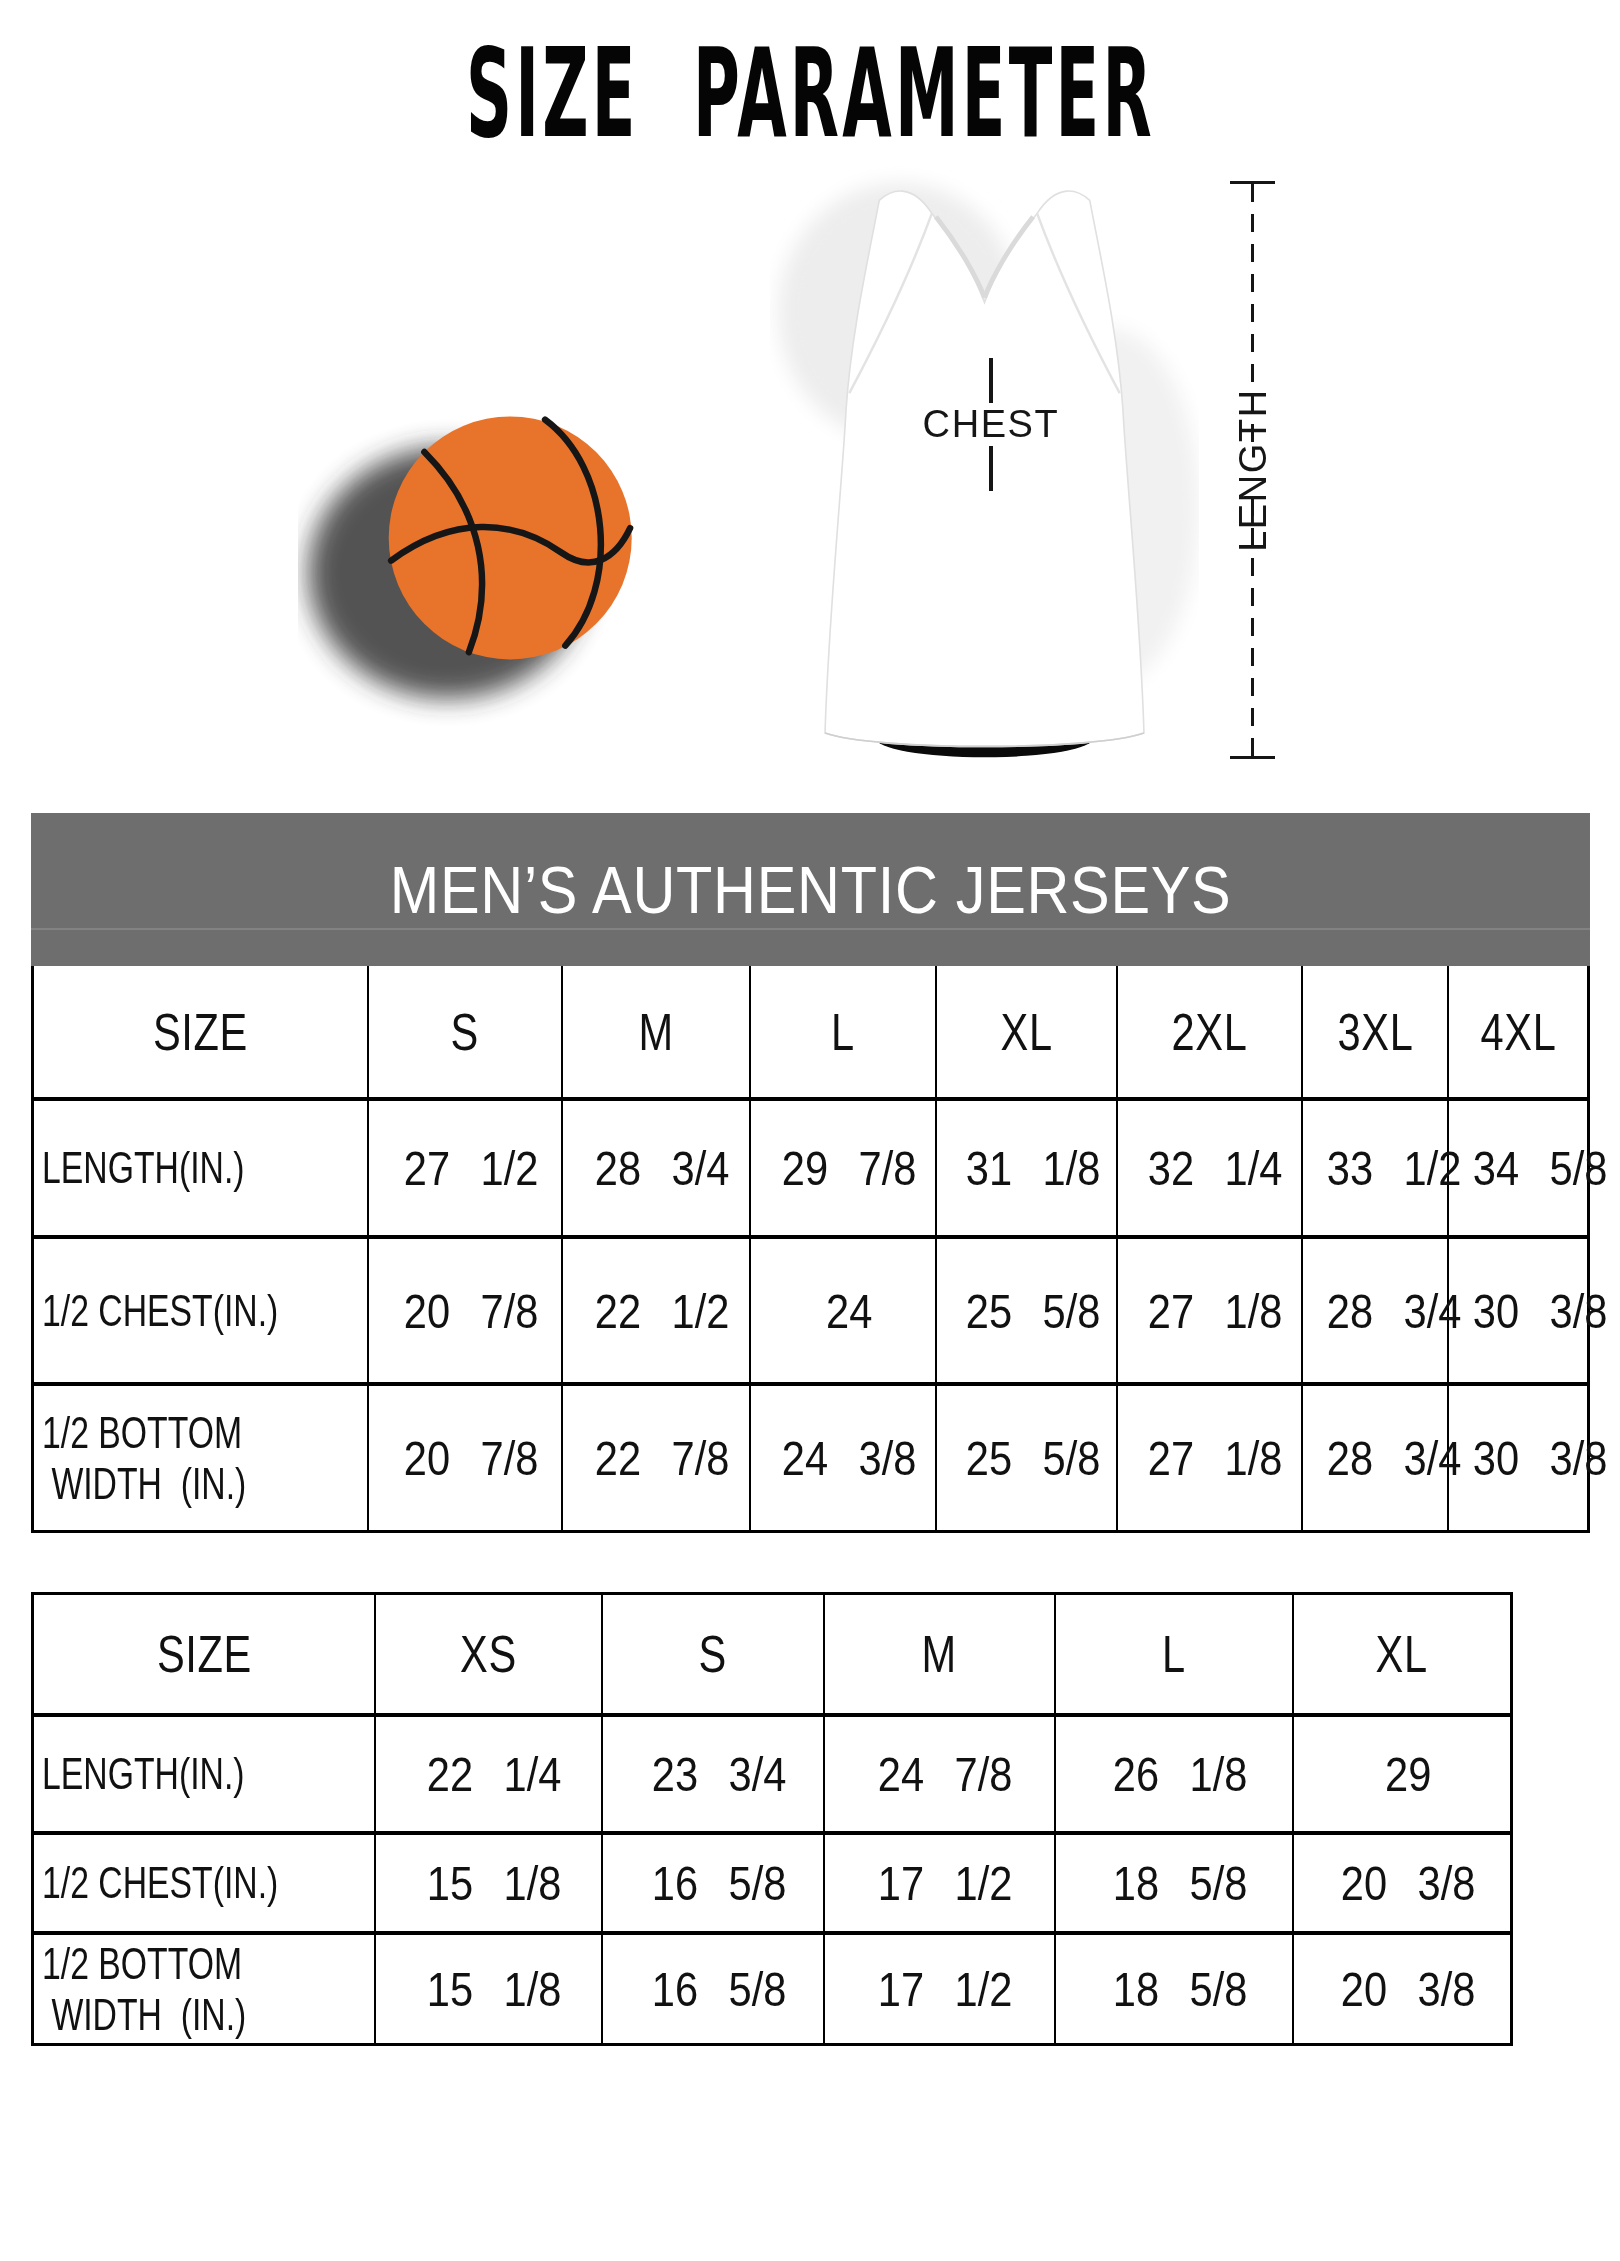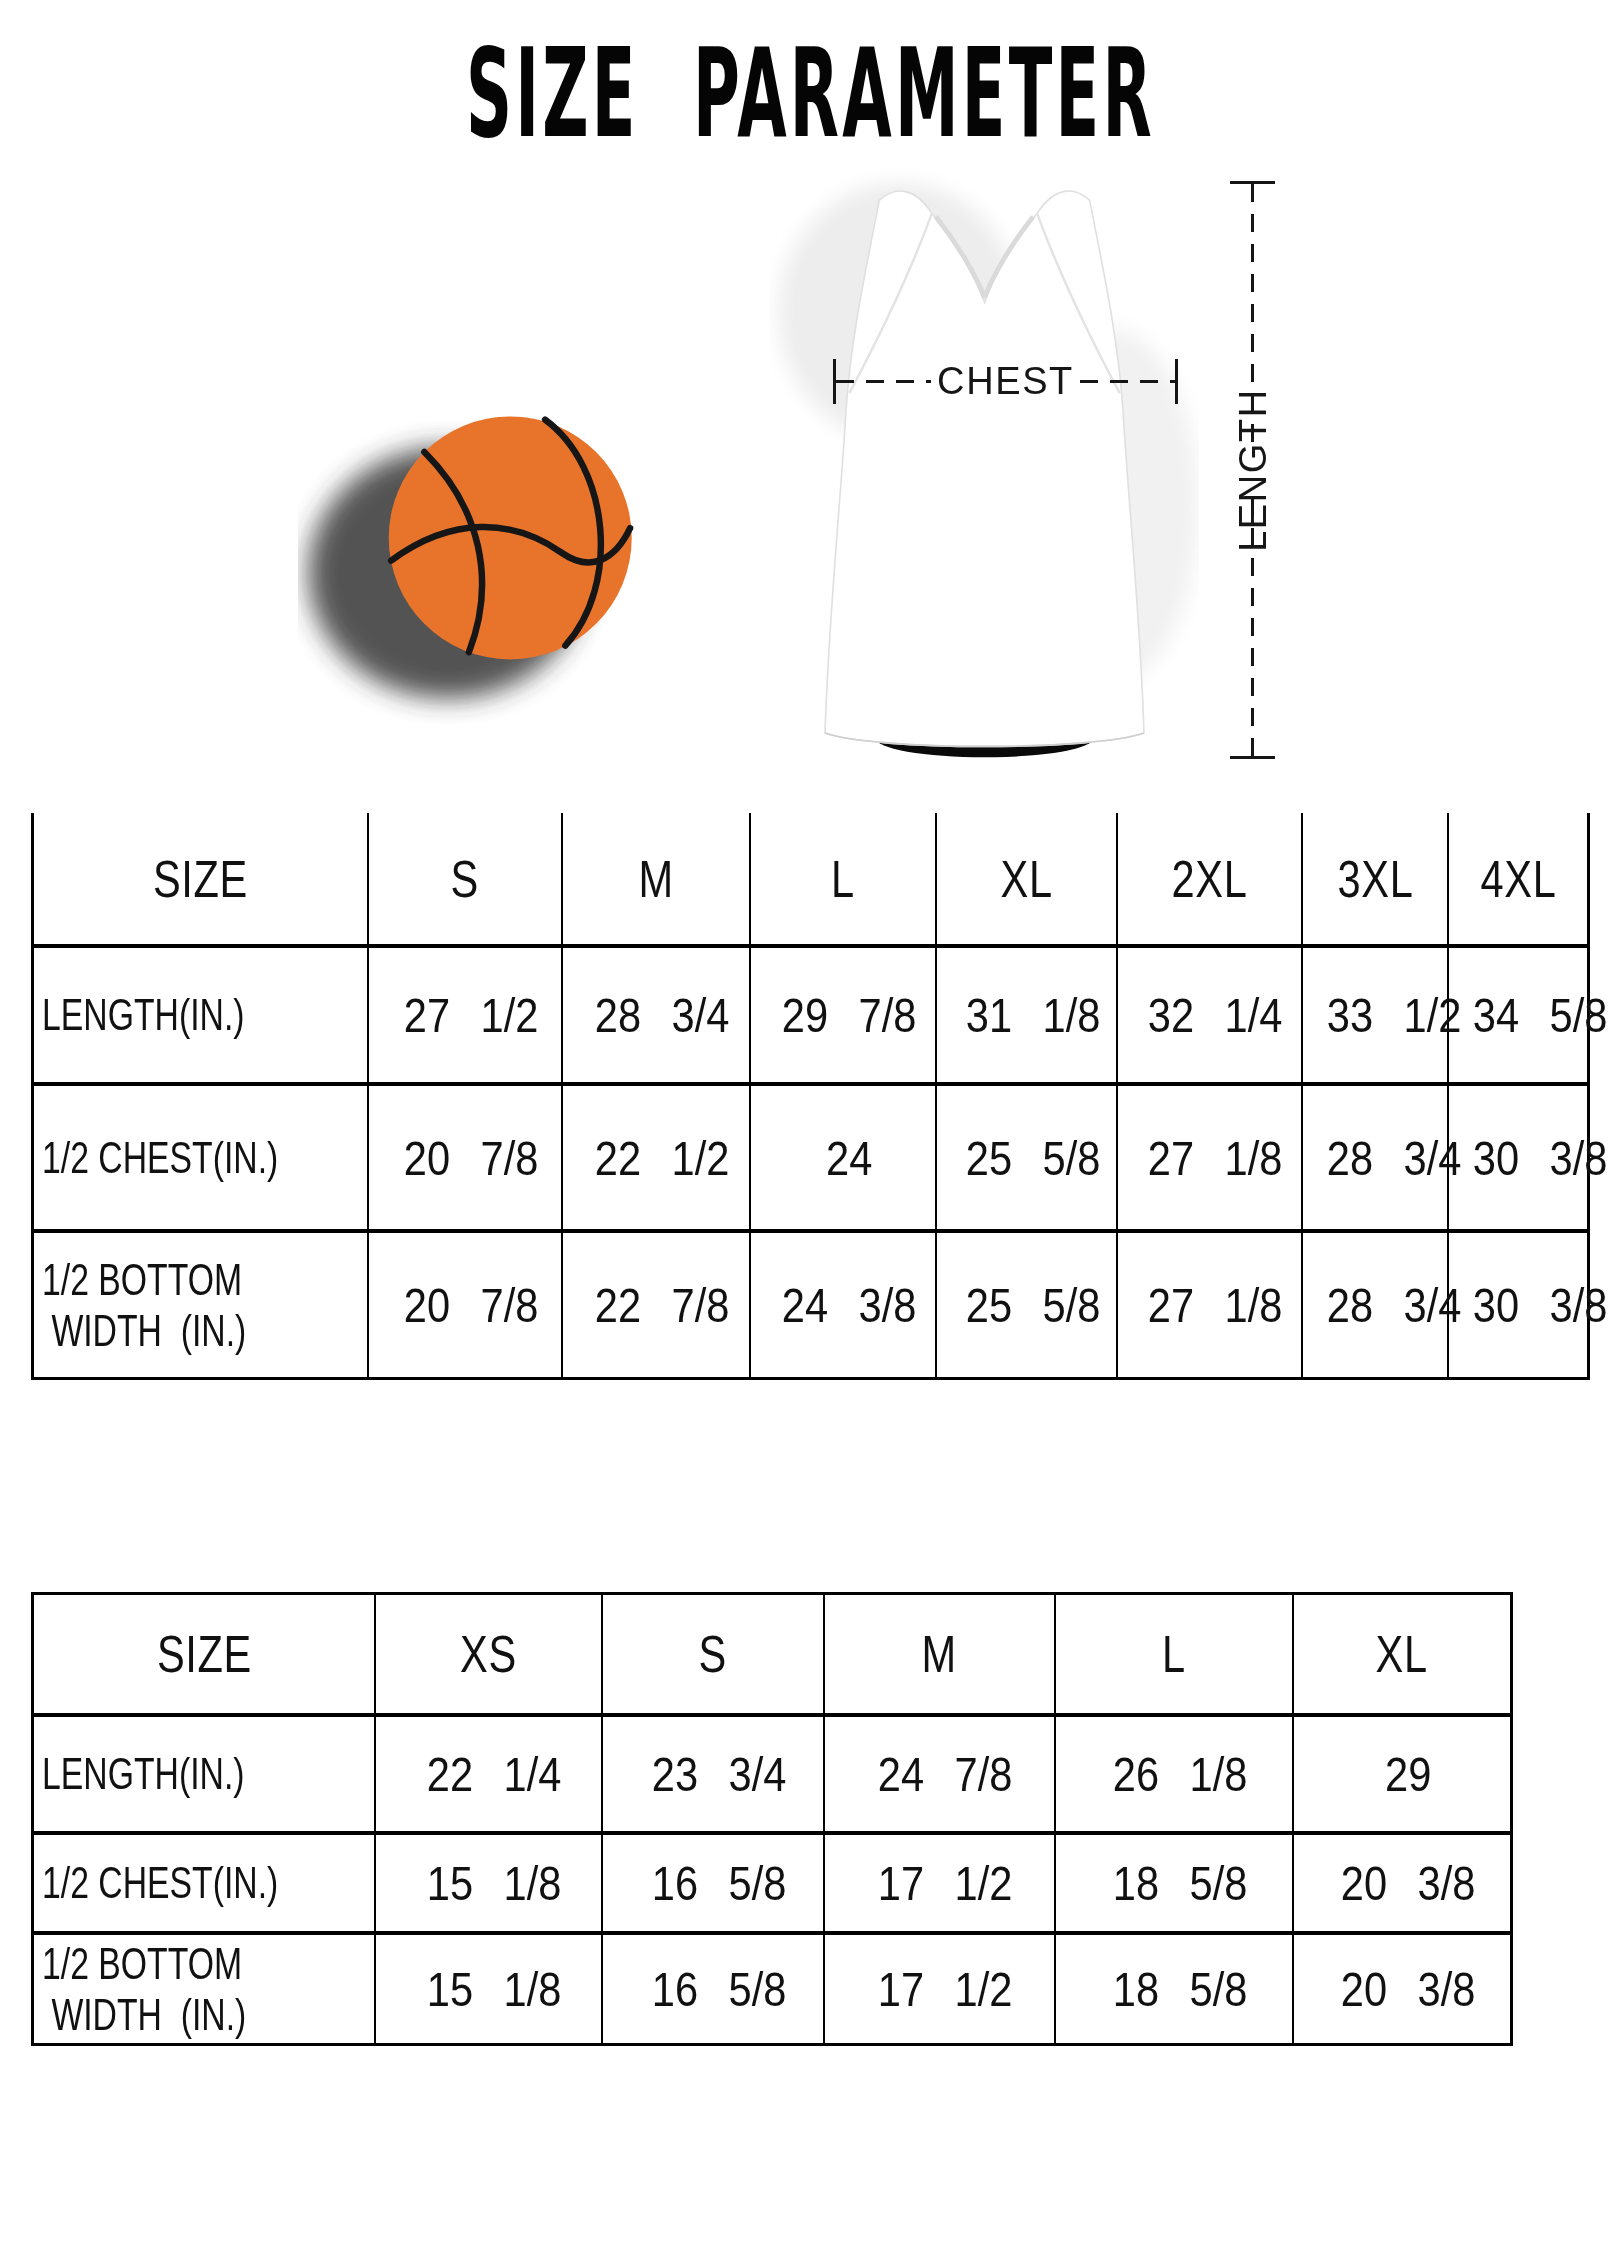--- a/index.html
+++ b/index.html
@@ -19,21 +19,21 @@
     font-family:"DejaVu Sans", sans-serif; white-space:nowrap;
   }
 
   
   .fig { position:absolute; }
   #ball-svg   { left:298px; top:366px; }
   #jersey-svg { left:770px; top:166px; }
 
   
   .anno { position:absolute; display:flex; align-items:center; }
-  #chest-anno { left:833px; top:358px; width:345px; height:47px; flex-direction:row; }
+  #chest-anno { left:833px; top:358px; width:316px; height:47px; flex-direction:column; }
   #length-anno{ left:1230px; top:181px; width:45px; height:578px; flex-direction:column; }
   .vtick { width:3.2px; height:45px; background:#151515; flex:0 0 auto; }
   .htick { width:45px; height:3.2px; background:#151515; flex:0 0 auto; }
   .hdash { height:3.2px; flex:1 1 auto;
            background:repeating-linear-gradient(90deg,#151515 0 18px,transparent 18px 30px); }
   .vdash { width:3.2px; flex:1 1 auto;
            background:repeating-linear-gradient(180deg,#151515 0 18px,transparent 18px 30px); }
   .anno-label { font-size:38px; color:#161616; letter-spacing:1.6px; padding:0 6.5px; white-space:nowrap; }
   #length-anno .anno-label { transform:rotate(-90deg); padding:6.5px 0; }
 
@@ -149,20 +149,23 @@
 
   <div id="length-anno" class="anno">
     <div class="htick"></div>
     <div class="vdash"></div>
     <span class="anno-label">LENGTH</span>
     <div class="vdash"></div>
     <div class="htick"></div>
   </div>
 
   <div id="men-wrap" class="tbl-wrap">
+    <div id="men-bar" class="bar">
+      <span>MEN’S AUTHENTIC JERSEYS</span>
+    </div>
     <div id="men-box">
       <table class="sheet">
         <colgroup>
           <col style="width:21.5%">
             <col style="width:12.5%">
             <col style="width:12.1%">
           <col style="width:12.0%">
             <col style="width:11.65%">
             <col style="width:11.9%">
           <col style="width:9.4%">

